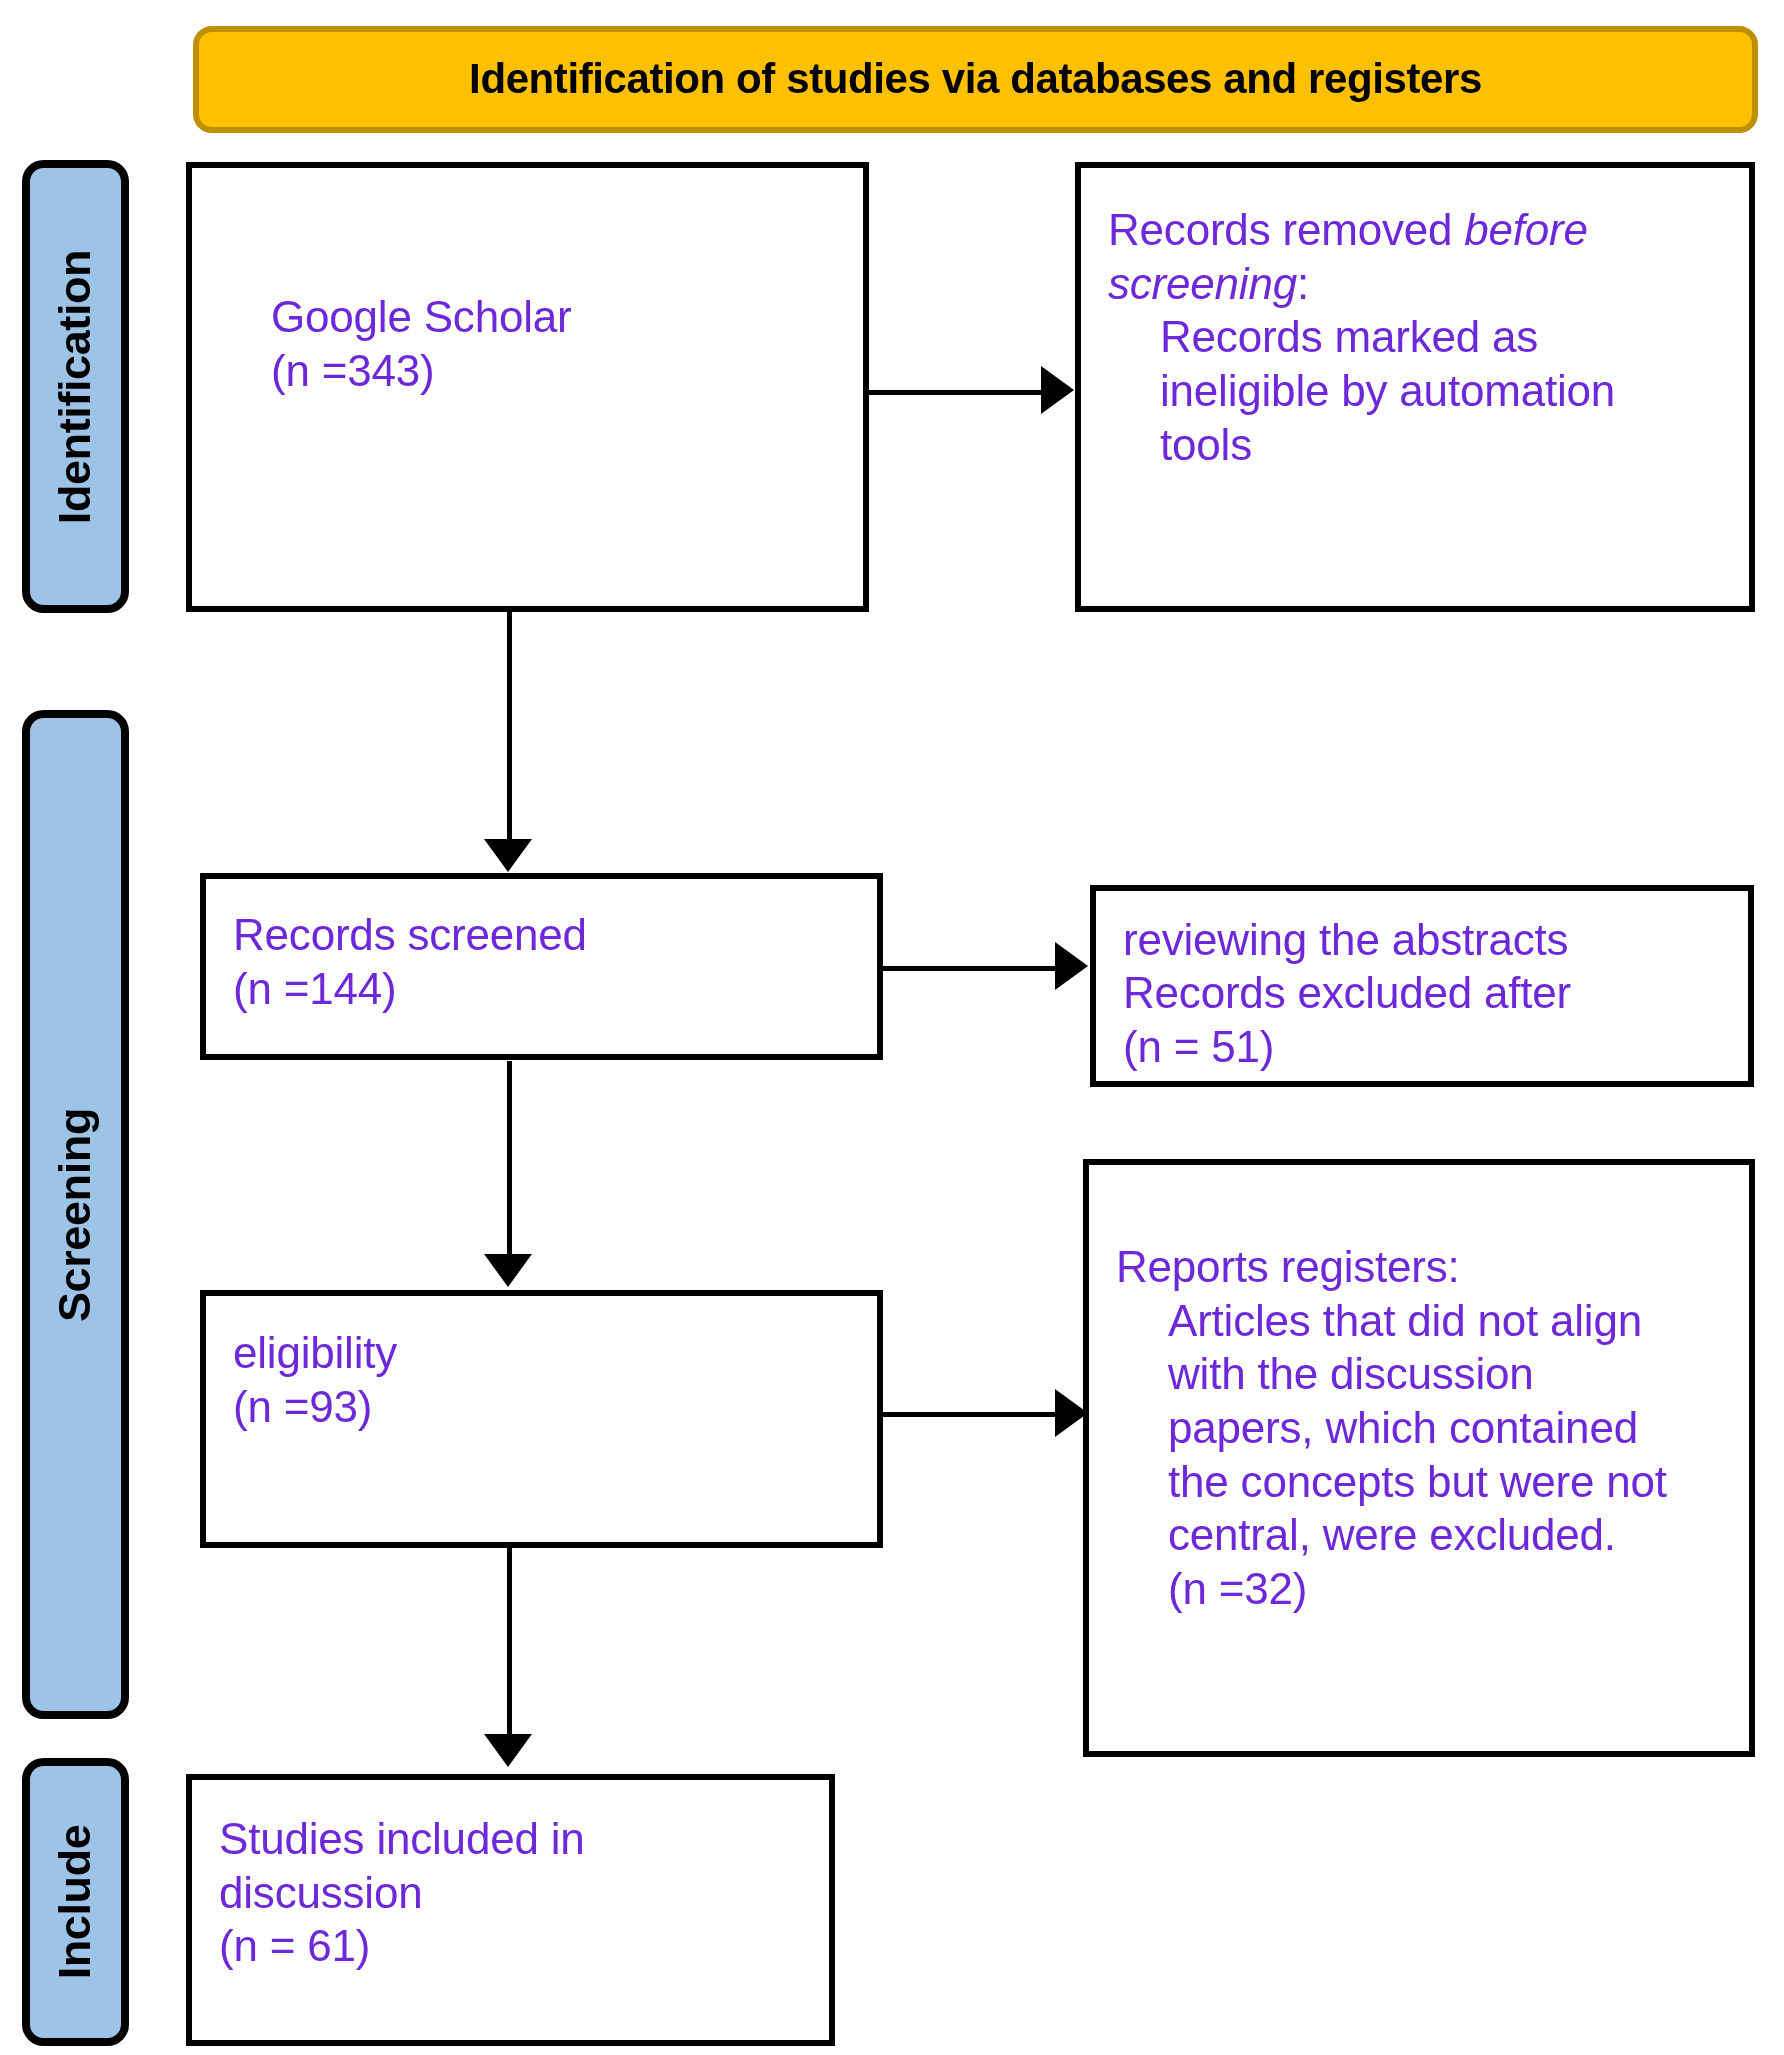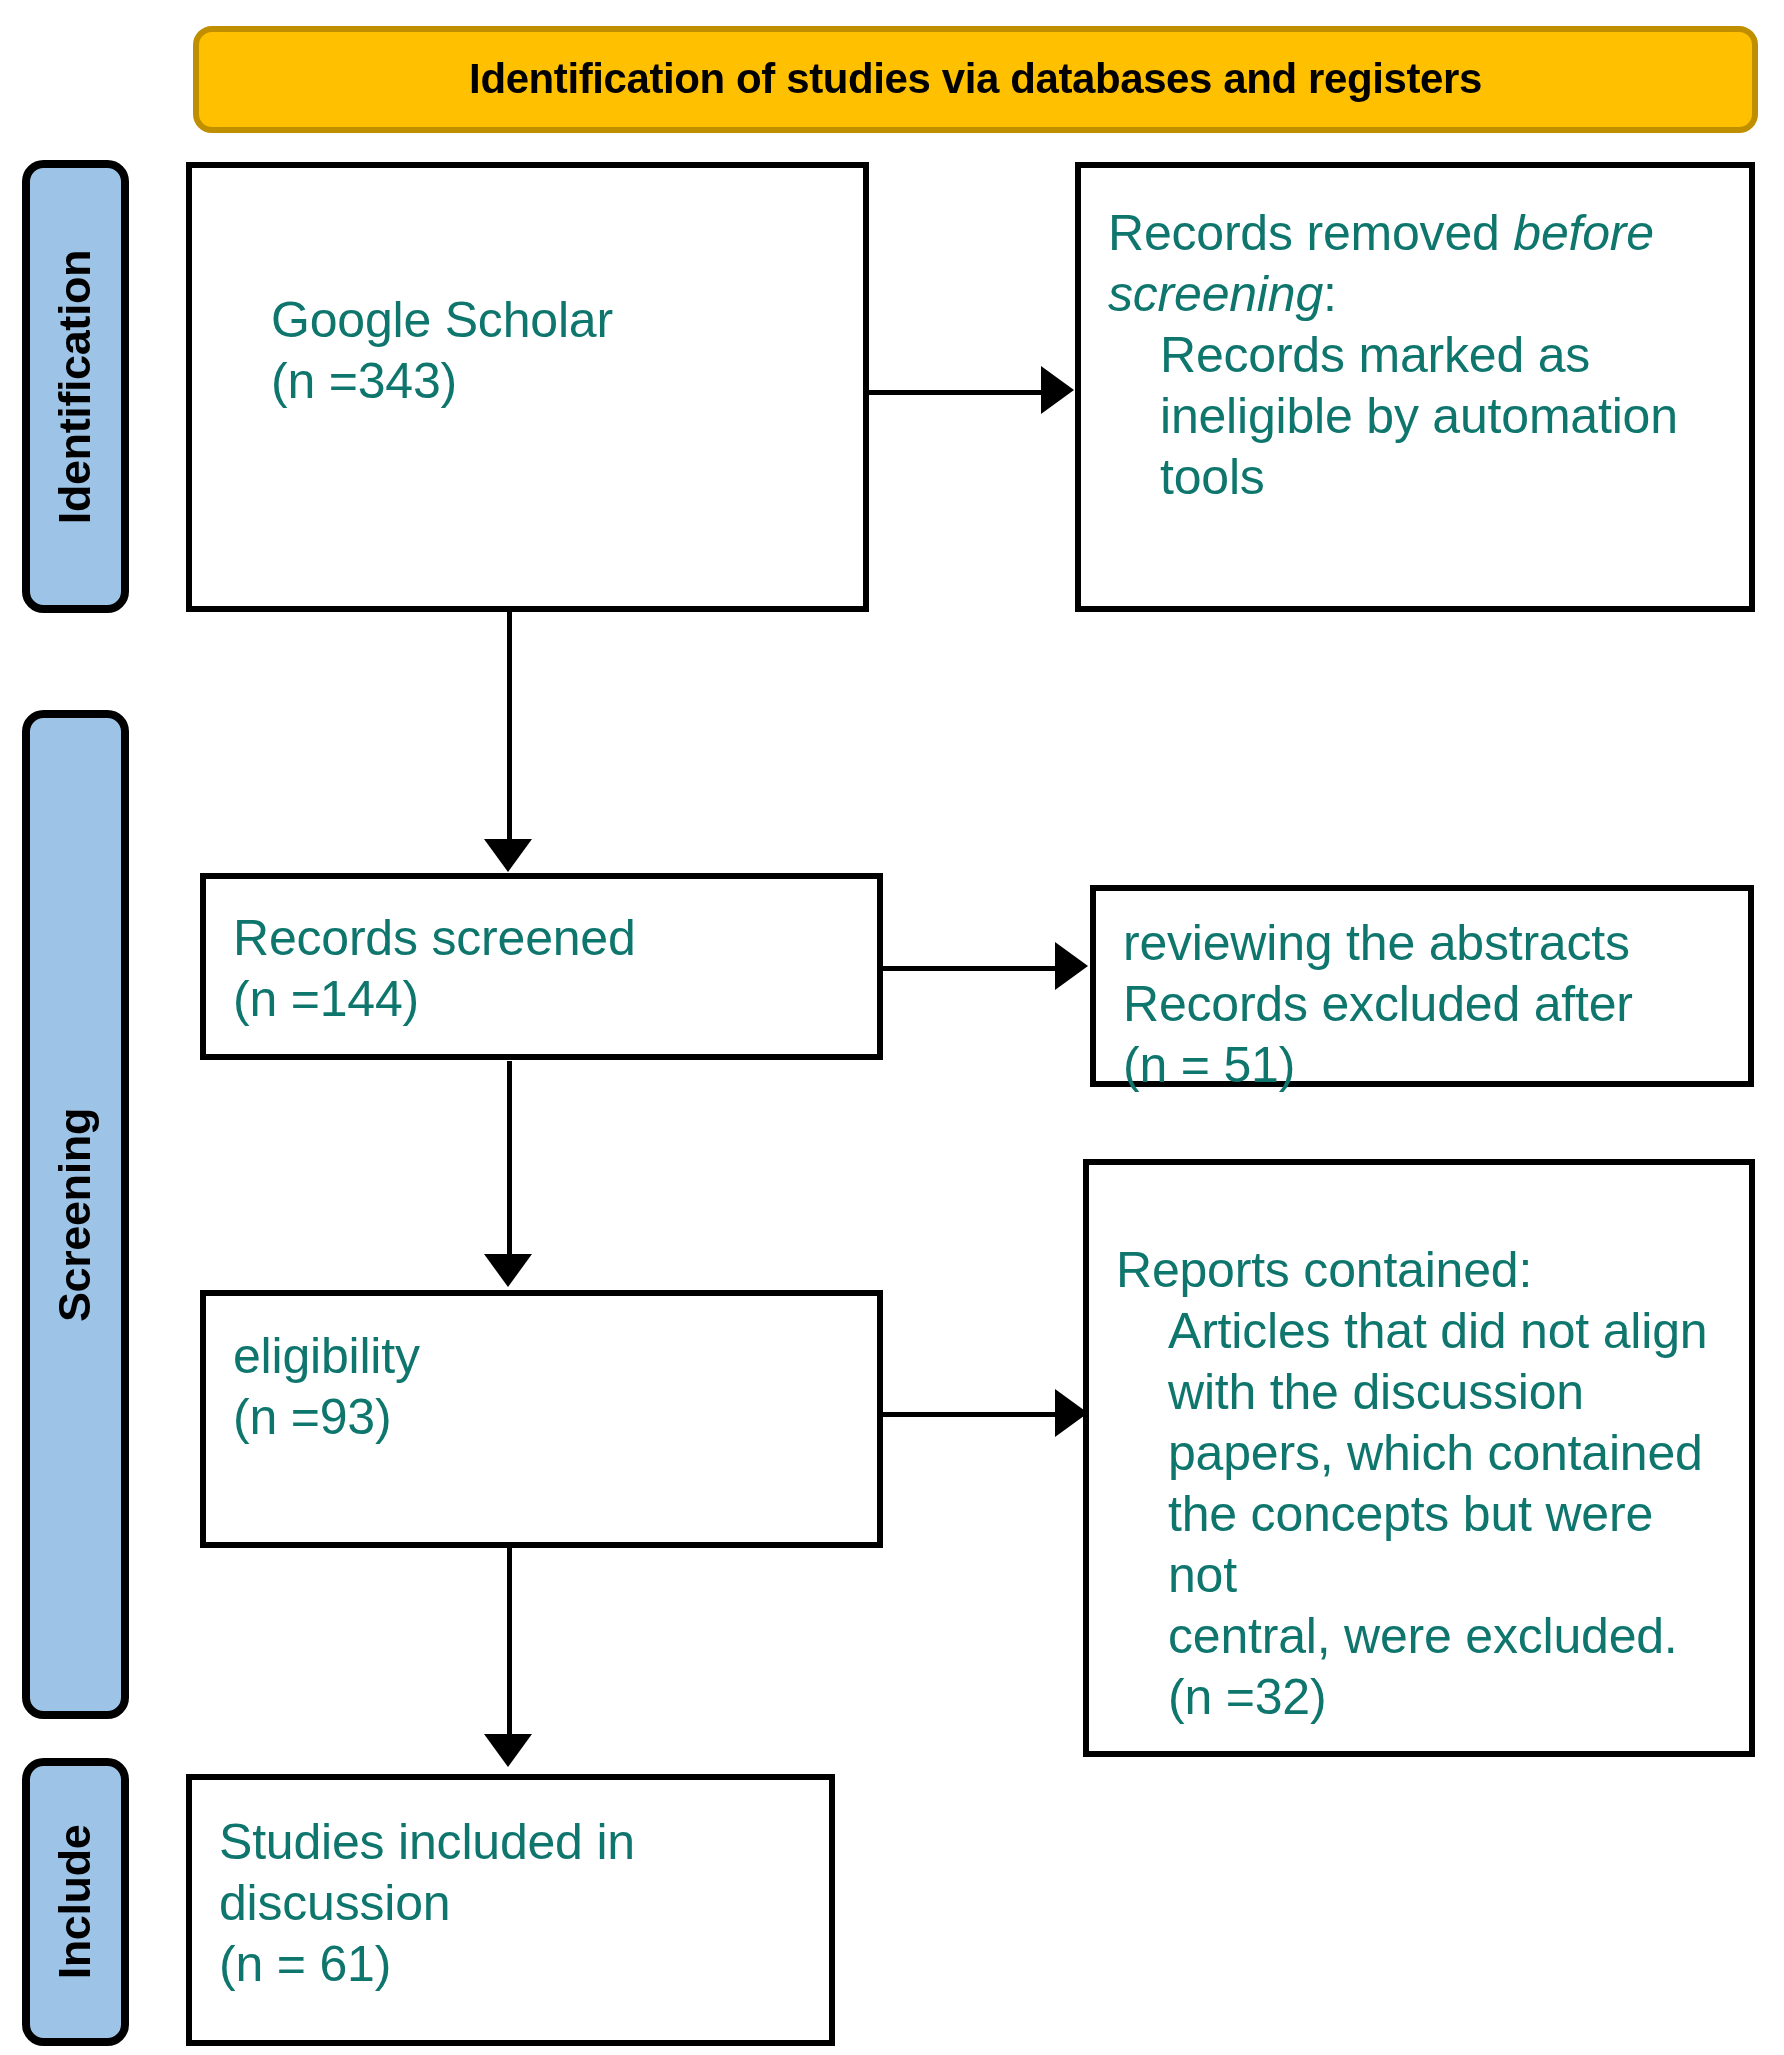--- a/index.html
+++ b/index.html
@@ -76,23 +76,23 @@
     position: absolute;
     background: #ffffff;
     border: 6.5px solid #000000;
     box-sizing: border-box;
     padding: 0;
   }
   .flow-box-text {
     position: absolute;
     left: 27px;
     right: 19px;
-    font-size: 50px;
+    font-size: 44px;
     line-height: 1.22;
-    color: #0f766e;
+    color: #6d28d9;
     letter-spacing: -0.2px;
   }
   .flow-box-text .sub {
     display: block;
     padding-left: 52px;
   }
   .flow-box-text .ital {
     font-style: italic;
   }
 
@@ -220,21 +220,21 @@
 
   <div class="flow-box" id="box-eligibility">
     <div class="flow-box-text">
       <span style="display:block">eligibility</span>
       <span style="display:block">(n =93)</span>
     </div>
   </div>
 
   <div class="flow-box" id="box-reports-excluded">
     <div class="flow-box-text">
-      <span>Reports contained:</span>
+      <span>Reports registers:</span>
       <span class="sub">Articles that did not align</span>
       <span class="sub">with the discussion</span>
       <span class="sub">papers, which contained</span>
       <span class="sub">the concepts but were not</span>
       <span class="sub">central, were excluded.</span>
       <span class="sub">(n =32)</span>
     </div>
   </div>
 
   <div class="flow-box" id="box-included">

